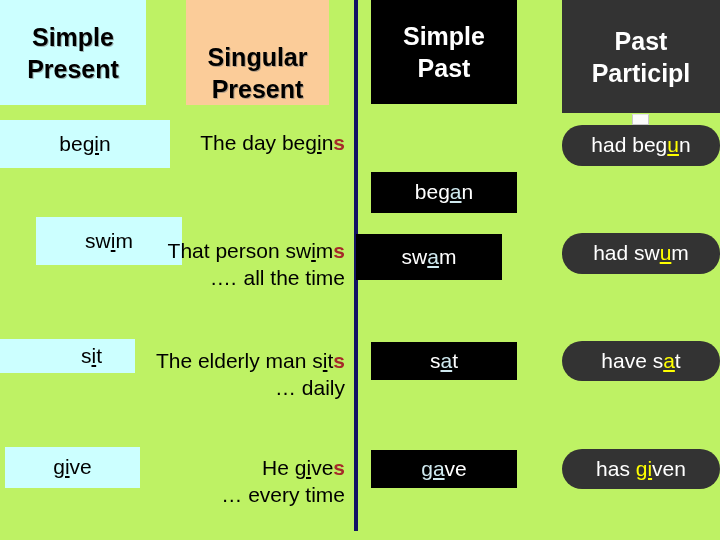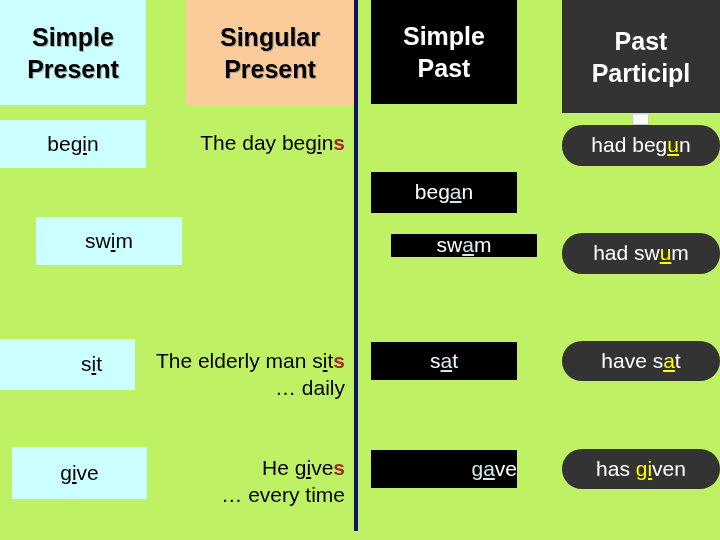--- a/index.html
+++ b/index.html
@@ -118,77 +118,80 @@
 <div id="sheet">
 
   <div class="divider"></div>
   <div class="artifact"></div>
 
   <div class="cell hdr hdr-cyan" style="left:0px; top:0px; width:146px; height:105px;">
     <span>Simple
 Present</span>
   </div>
 
-  <div class="cell hdr hdr-orange" style="left:186px; top:0px; width:168px; height:105px;">
+  <div class="cell hdr hdr-orange" style="left:186px; top:0px; width:143px; height:105px;align-items:flex-end;">
     <span>Singular
 Present</span>
   </div>
 
   <div class="cell hdr hdr-black" style="left:371px; top:0px; width:146px; height:104px;">
     <span>Simple
 Past</span>
   </div>
 
   <div class="cell hdr hdr-gray" style="left:562px; top:0px; width:158px; height:113px;">
     <span>Past
 Participl</span>
   </div>
 
-  <div class="cell body-cell c-base" style="left:0px; top:120px; width:146px; height:48px;">
+  <div class="cell body-cell c-base" style="left:0px; top:120px; width:170px; height:48px;">
     <span>be<u class="u-dark">gi</u>n</span>
   </div>
   <div class="cell body-cell c-sent" style="left:150px; top:130px; width:203px; height:60px;">
     <span>The day be<u class="u-dark">gi</u>n<span class="red-s">s</span></span>
   </div>
   <div class="cell body-cell c-past" style="left:371px; top:126px; width:146px; height:41px;margin-top:46px;">
     <span>beg<u class="u-cyan">a</u>n</span>
   </div>
   <div class="cell body-cell c-part" style="left:562px; top:125px; width:158px; height:41px;">
     <span>had beg<u class="u-yellow">u</u>n</span>
   </div>
 
   <div class="cell body-cell c-base" style="left:0px; top:217px; width:146px; height:48px;margin-left:36px;">
     <span>sw<u class="u-dark">i</u>m</span>
   </div>
-  <div class="cell body-cell c-past" style="left:391px; top:234px; width:146px; height:23px;align-items:center;">
+  <div class="cell body-cell c-sent" style="left:140px; top:238px; width:213px; height:70px;">
+    <span>That person sw<u class="u-dark">i</u>m<span class="red-s">s</span><br>.… all the time</span>
+  </div>
+  <div class="cell body-cell c-past" style="left:356px; top:234px; width:146px; height:46px;align-items:center;">
     <span>sw<u class="u-cyan">a</u>m</span>
   </div>
   <div class="cell body-cell c-part" style="left:562px; top:233px; width:158px; height:41px;">
     <span>had sw<u class="u-yellow">u</u>m</span>
   </div>
 
-  <div class="cell body-cell c-base" style="left:0px; top:339px; width:135px; height:51px;padding-left:48px;">
+  <div class="cell body-cell c-base" style="left:0px; top:339px; width:135px; height:34px;padding-left:48px;">
     <span>s<u class="u-dark">i</u>t</span>
   </div>
   <div class="cell body-cell c-sent" style="left:125px; top:348px; width:228px; height:70px;">
     <span>The elderly man s<u class="u-dark">i</u>t<span class="red-s">s</span><br>… daily</span>
   </div>
   <div class="cell body-cell c-past" style="left:371px; top:342px; width:146px; height:38px;">
     <span>s<u class="u-cyan">a</u>t</span>
   </div>
   <div class="cell body-cell c-part" style="left:562px; top:341px; width:158px; height:40px;">
     <span>have s<u class="u-yellow">a</u>t</span>
   </div>
 
-  <div class="cell body-cell c-base" style="left:12px; top:447px; width:135px; height:52px;">
+  <div class="cell body-cell c-base" style="left:5px; top:447px; width:135px; height:41px;">
     <span><u class="u-dark">gi</u>ve</span>
   </div>
   <div class="cell body-cell c-sent" style="left:150px; top:455px; width:203px; height:70px;">
     <span>He <u class="u-dark">gi</u>ve<span class="red-s">s</span><br>… every time</span>
   </div>
-  <div class="cell body-cell c-past" style="left:371px; top:450px; width:146px; height:38px;justify-content:flex-end;">
+  <div class="cell body-cell c-past" style="left:371px; top:450px; width:146px; height:38px;">
     <span><u class="u-cyan">ga</u>ve</span>
   </div>
   <div class="cell body-cell c-part" style="left:562px; top:449px; width:158px; height:40px;">
     <span>has <u class="u-yellow">gi</u>ven</span>
   </div>
 
 </div>
 
 </body></html>

